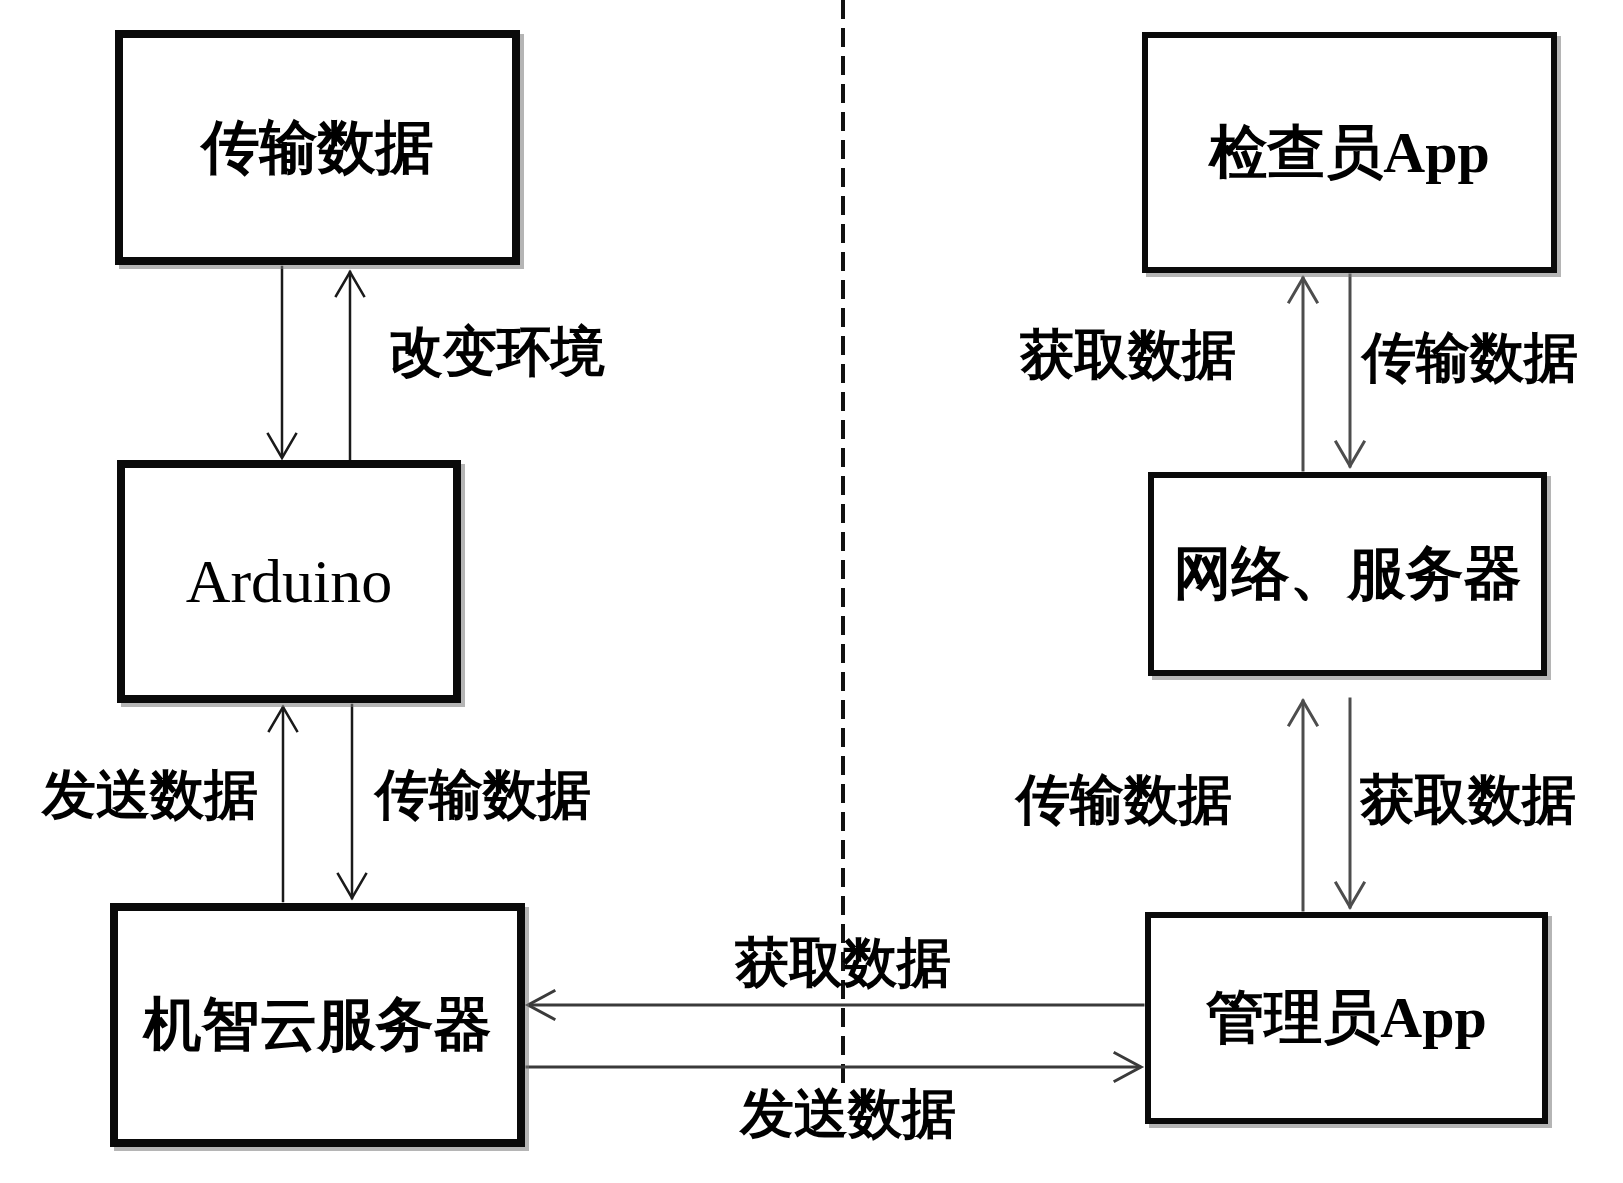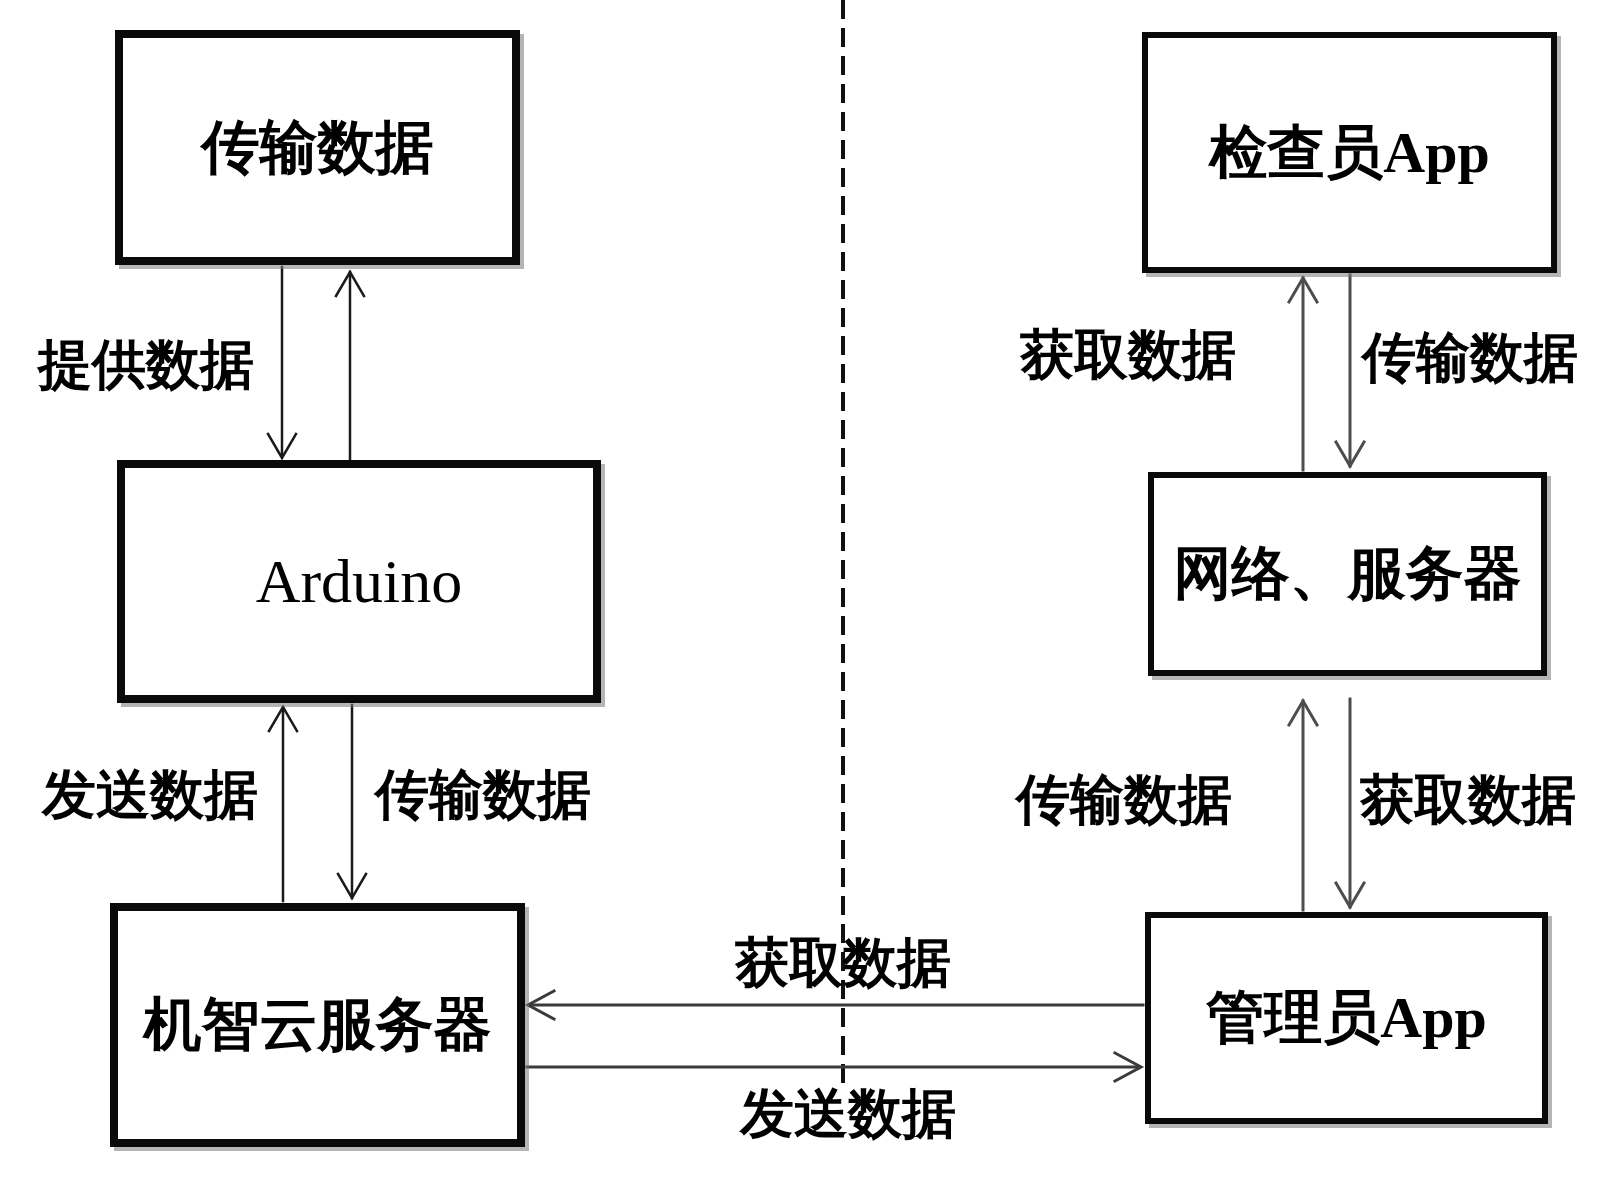--- a/index.html
+++ b/index.html
@@ -24,21 +24,21 @@
     text-align: center;
     font-weight: bold;
     font-size: 58px;
     color: #000000;
     white-space: nowrap;
     z-index: 2;
   }
   .box.thin { border-width: 6px; }
   .box.regular { font-weight: normal; font-size: 62px; }
   .box-lab      { left: 115px; top: 30px;  width: 405px; height: 235px; }
-  .box-arduino  { left: 117px; top: 460px; width: 484px; height: 243px; }
+  .box-arduino  { left: 117px; top: 460px; width: 344px; height: 243px; }
   .box-gizwits  { left: 110px; top: 903px; width: 415px; height: 244px; }
   .box-inspector{ left: 1142px; top: 32px;  width: 415px; height: 241px; }
   .box-network  { left: 1148px; top: 472px; width: 399px; height: 204px; }
   .box-admin    { left: 1145px; top: 912px; width: 403px; height: 212px; }
   .edge-label {
     position: absolute;
     transform: translate(-50%, -50%);
     font-weight: bold;
     font-size: 54px;
     color: #000000;
@@ -130,21 +130,21 @@
   <div class="box box-inspector thin">
     <span>检查员App</span>
   </div>
   <div class="box box-network thin">
     <span>网络、服务器</span>
   </div>
   <div class="box box-admin thin">
     <span>管理员App</span>
   </div>
 
-  <div class="edge-label lbl-provide">提供数据</div>
+  <div class="edge-label lbl-change">改变环境</div>
   <div class="edge-label lbl-send-l">发送数据</div>
   <div class="edge-label lbl-trans-l">传输数据</div>
   <div class="edge-label lbl-get-rt">获取数据</div>
   <div class="edge-label lbl-trans-rt">传输数据</div>
   <div class="edge-label lbl-trans-rb">传输数据</div>
   <div class="edge-label lbl-get-rb">获取数据</div>
   <div class="edge-label lbl-get-h">获取数据</div>
   <div class="edge-label lbl-send-h">发送数据</div>
 
 </div>

